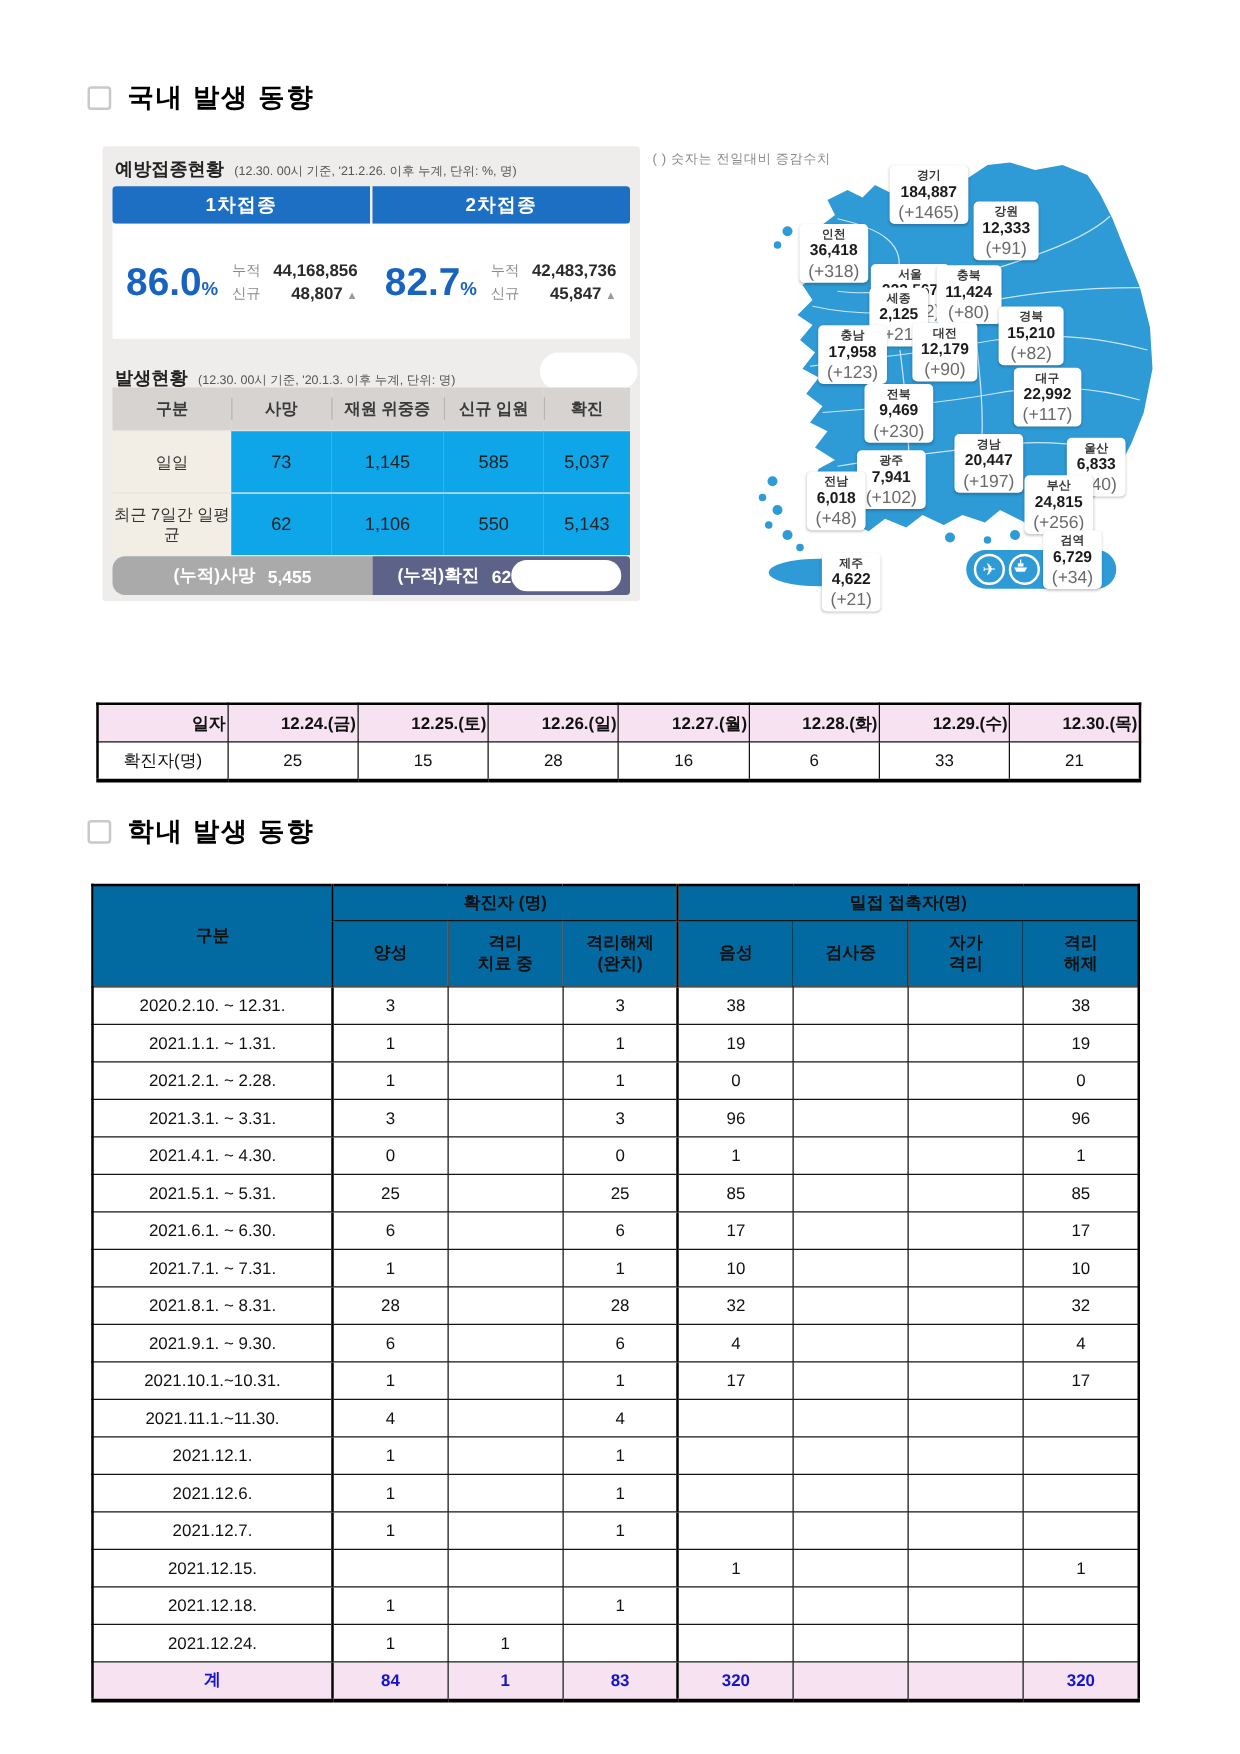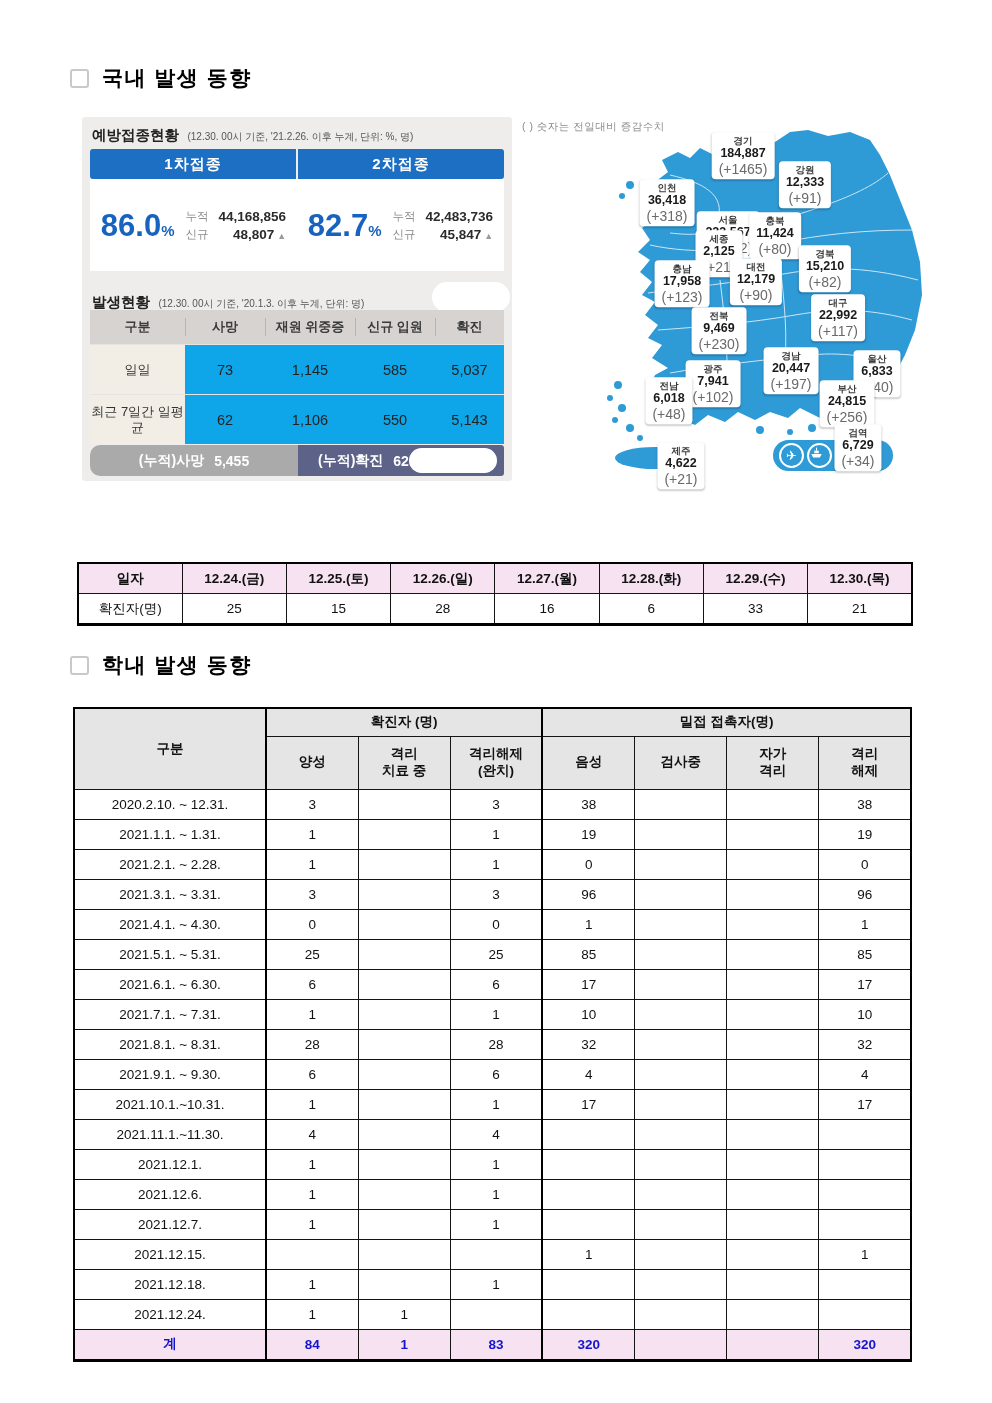--- a/index.html
+++ b/index.html
@@ -64,31 +64,31 @@
   .q-ic{position:absolute;top:3px;width:25px;height:25px;border-radius:50%;border:2px solid #fff;
         box-sizing:border-box;display:flex;align-items:center;justify-content:center;color:#fff;font-size:13px;}
   .q-ic.plane{left:6px;}
   .q-ic.ship{left:34px;}
 
   
   .jeju-table{position:absolute;left:77px;top:562px;width:836px;border-collapse:collapse;
               table-layout:fixed;text-align:center;}
   .jeju-table td,.jeju-table th{border:1.5px solid #141414;height:27px;font-size:13.5px;color:#111;}
   .jeju-table{border:2px solid #000;}
-  .jeju-table tr:first-child th{background:#F6E2F1;font-weight:bold;}
+  .jeju-table tr:first-child th{background:#F6E2F1;font-weight:bold;text-align:right;}
   .jeju-table tr:last-child td{border-bottom:3px solid #000;background:#fff;font-weight:normal;}
   .jeju-table .rl{font-weight:normal;}
 
   
   .school-table{position:absolute;left:73px;top:707px;width:839px;border-collapse:collapse;
                 table-layout:fixed;text-align:center;}
   .school-table td,.school-table th{border:1px solid #141414;font-size:13.5px;color:#111;font-weight:normal;
                 overflow:hidden;white-space:nowrap;}
   .school-table{border:2px solid #000;}
-  .school-table thead th{background:#e5e5e5;font-weight:bold;white-space:pre-line;}
+  .school-table thead th{background:#0369a1;font-weight:bold;white-space:pre-line;}
   .school-table .gr{height:28px;}
   .school-table .sub th{height:50px;line-height:1.25;}
   .school-table tbody td{height:27px;background:#fff;}
   .school-table .bL{border-left:2.5px solid #000;}
   .school-table .total td{background:#F6E2F1;color:#1414CC;font-weight:bold;border-bottom:3px solid #000;}
 </style>
 </head>
 <body>
 
 <div class="page">

